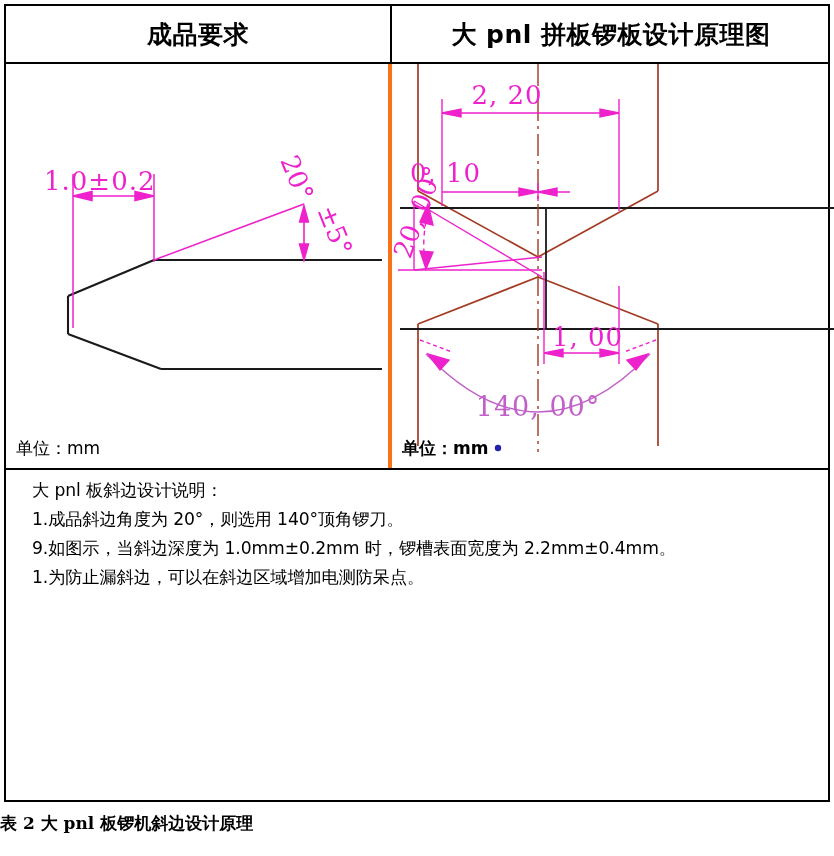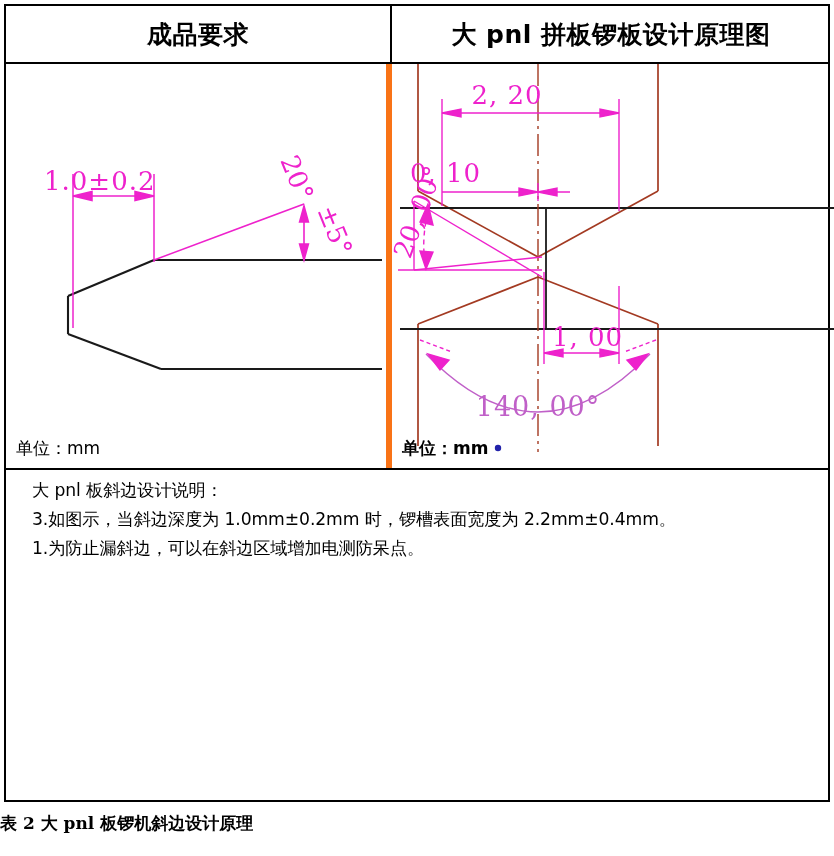--- a/index.html
+++ b/index.html
@@ -67,21 +67,21 @@
     border-bottom: 2px solid #000;
     box-sizing: border-box;
   }
   .diag-cell {
     position: absolute;
     top: 0;
     height: 100%;
     box-sizing: border-box;
     overflow: visible;
   }
-  .diag-left  { left: 0;     width: 386px; border-right: 6px solid #f97316; }
+  .diag-left  { left: 0;     width: 386px; border-right: 4px solid #f97316; }
   .diag-right { left: 386px; width: 438px; }
   .unit-lbl {
     position: absolute;
     left: 10px;
     bottom: 8px;
     font-family: "DejaVu Sans", "Liberation Sans", sans-serif;
     font-size: 17px;
     white-space: nowrap;
     text-align: center;
   }
@@ -271,21 +271,22 @@
 
             <circle cx="106" cy="384" r="3.2" fill="#2222aa"></circle>
           </svg>
         </div>
         <div class="unit-lbl bold">单位：mm</div>
       </div>
     </div>
 
     <div class="notes">
       <p class="note">大 pnl 板斜边设计说明：</p>
-      <p class="note">3.如图示，当斜边深度为 1.0mm±0.2mm 时，锣槽表面宽度为 2.2mm±0.4mm。</p>
+      <p class="note">1.成品斜边角度为 20°，则选用 140°顶角锣刀。</p>
+      <p class="note">9.如图示，当斜边深度为 1.0mm±0.2mm 时，锣槽表面宽度为 2.2mm±0.4mm。</p>
       <p class="note">1.为防止漏斜边，可以在斜边区域增加电测防呆点。</p>
     </div>
 
   </div>
 
   <div class="caption">表 2   大 pnl 板锣机斜边设计原理</div>
 
 </div>
 
 </body></html>

